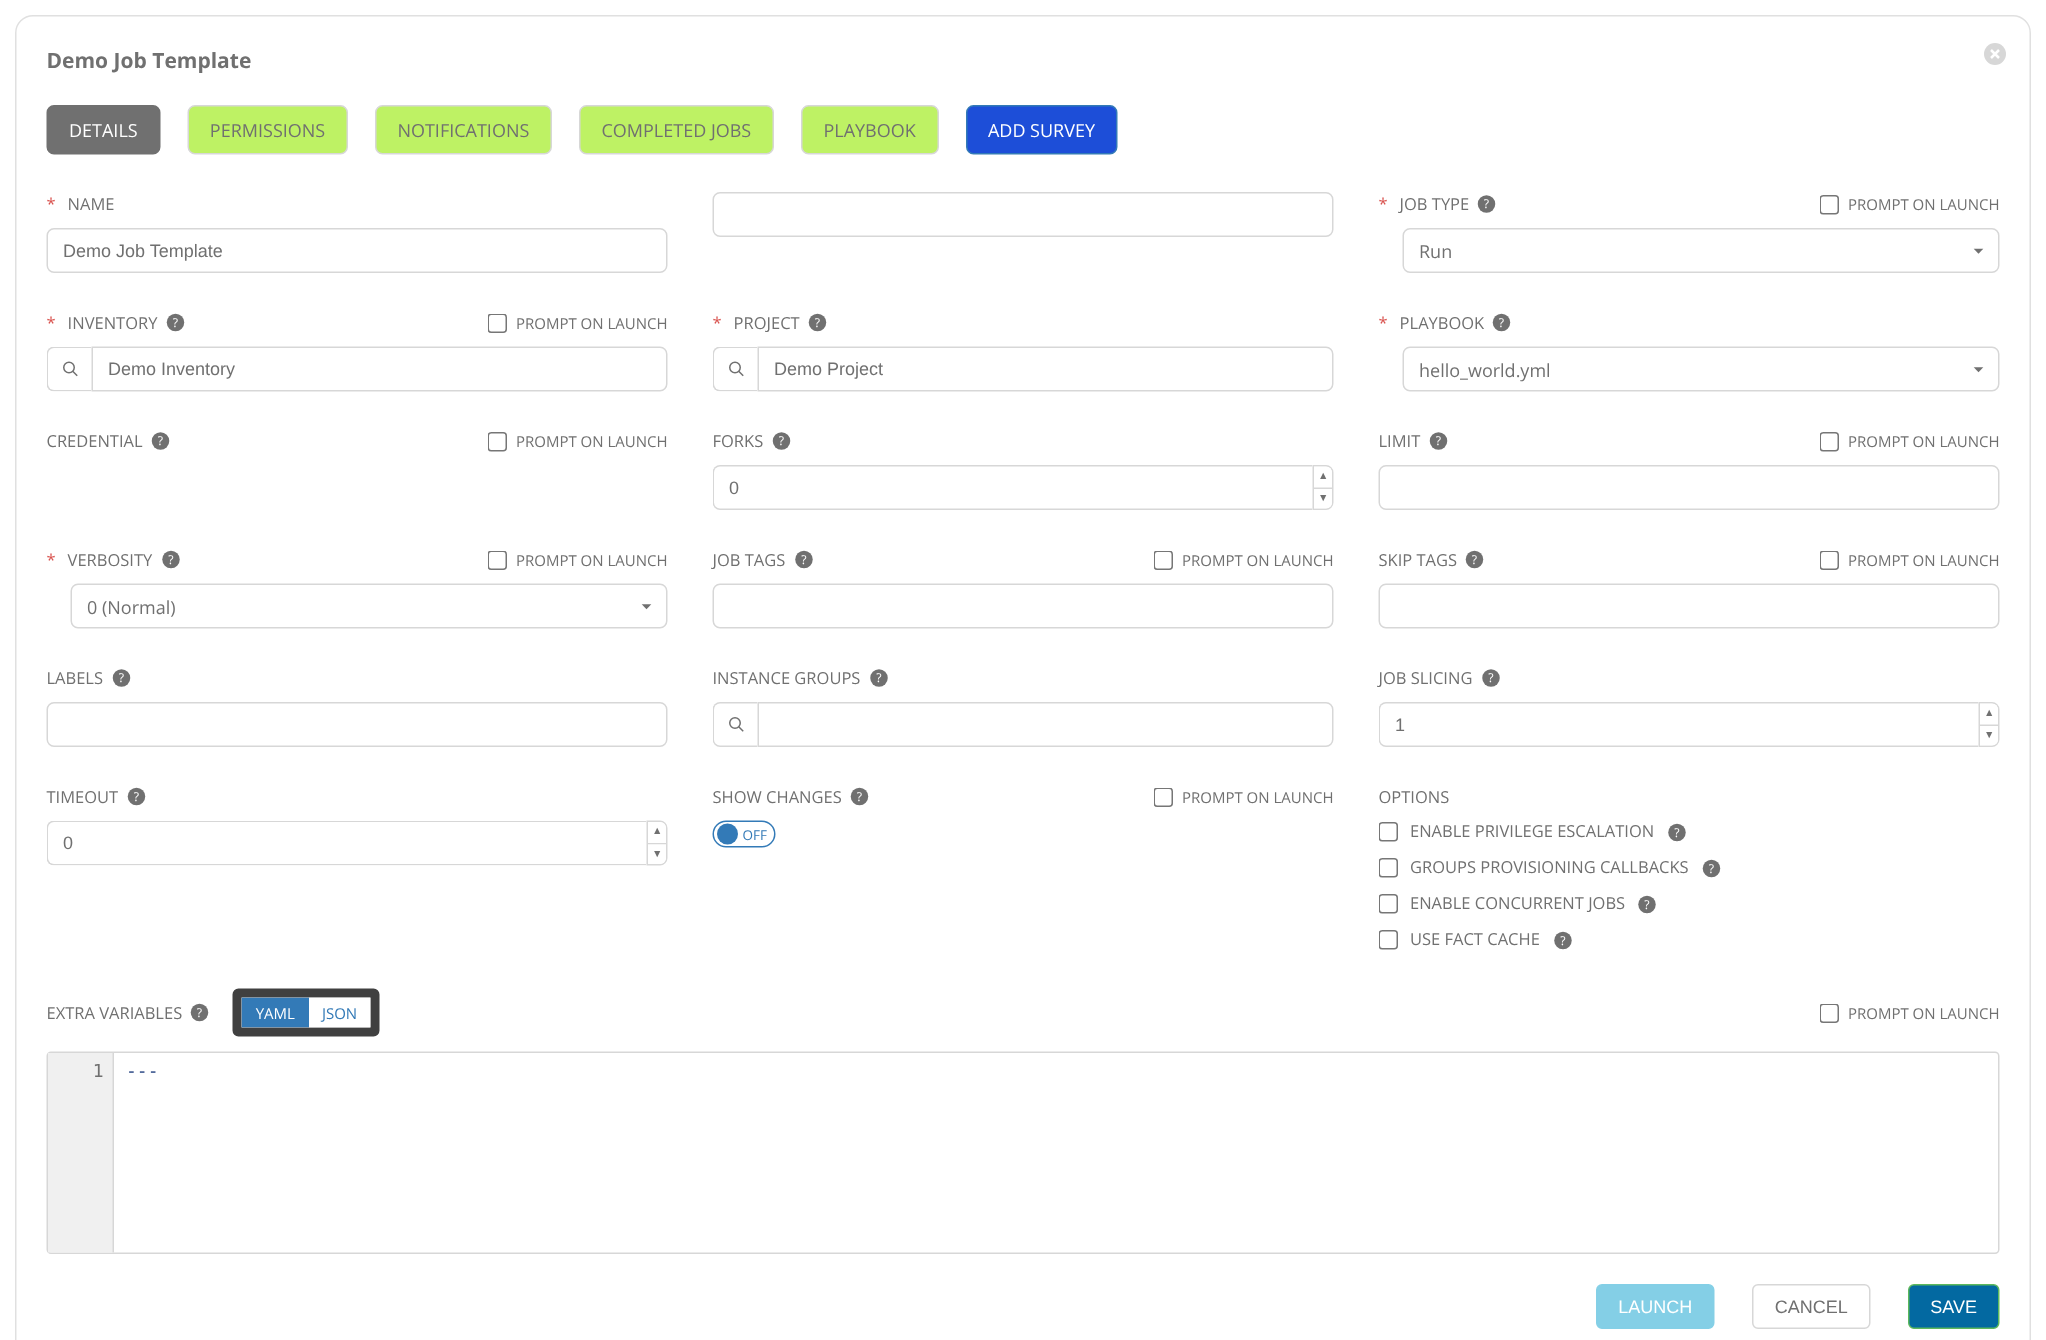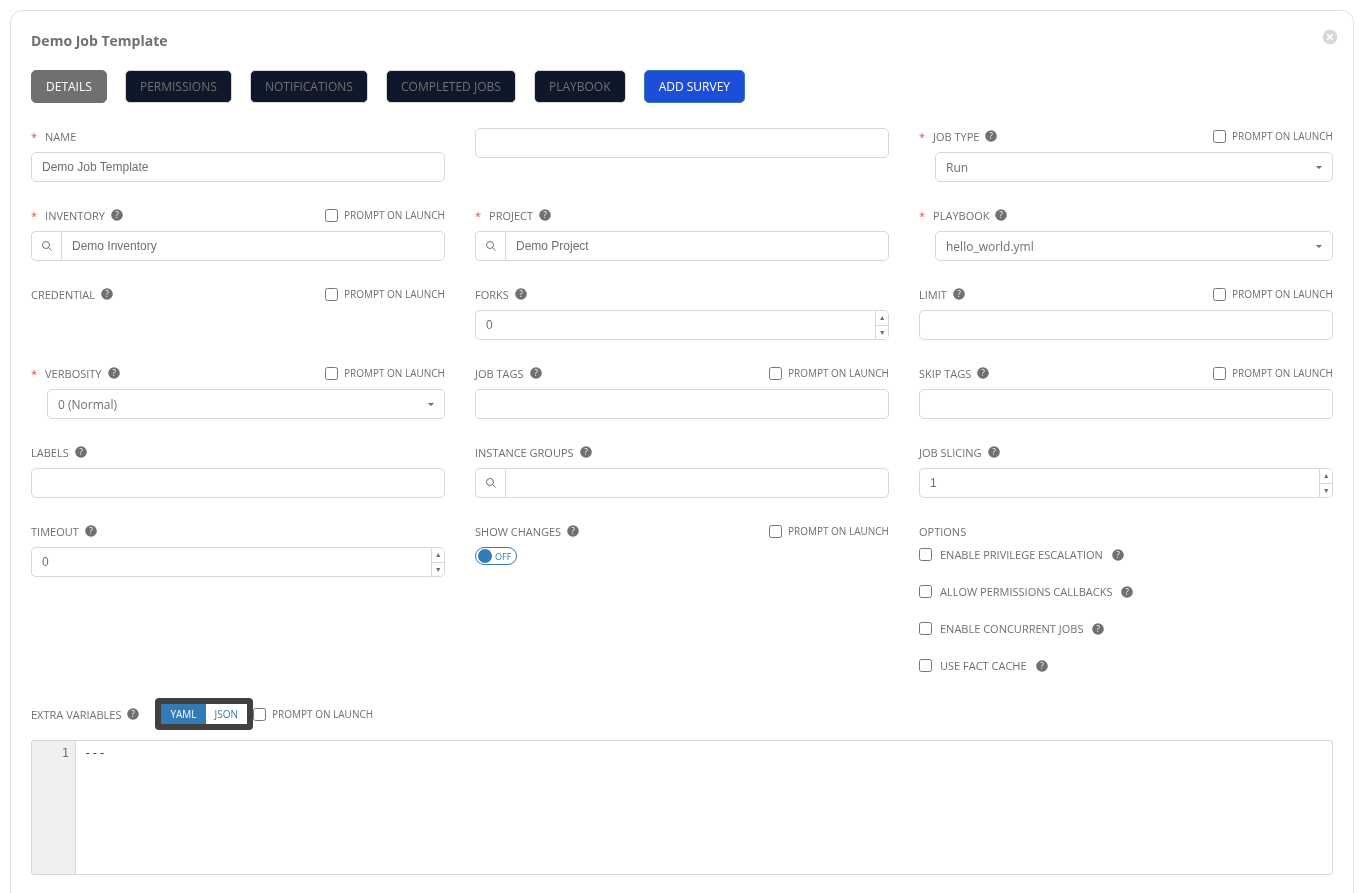--- a/index.html
+++ b/index.html
@@ -2,21 +2,21 @@
 <html><head>
 <meta charset="utf-8">
 <style>
 * { box-sizing: border-box; margin: 0; padding: 0; }
 body { font-family: 'Open Sans', 'Helvetica Neue', Arial, sans-serif; font-size: 12px; color: #707070; background: #fff; padding: 10px; }
 .panel { border: 1px solid #e0e0e0; border-radius: 12px; padding: 20px; position: relative; }
 .panel-title { font-size: 14px; font-weight: 700; color: #707070; margin-bottom: 20px; }
 .close-btn { position: absolute; top: 15px; right: 15px; font-size: 18px; color: #d7d7d7; cursor: pointer; }
 .close-btn svg { width: 16px; height: 16px; fill: #d7d7d7; }
 .tabs { margin-bottom: 25px; }
-.tab { display: inline-block; padding: 7px 14px; border: 1px solid #d7d7d7; border-radius: 5px; margin-right: 15px; font-size: 12px; color: #707070; cursor: pointer; background: #0f172a; }
+.tab { display: inline-block; padding: 7px 14px; border: 1px solid #d7d7d7; border-radius: 5px; margin-right: 15px; font-size: 12px; color: #707070; cursor: pointer; background: #bef264; }
 .tab.active { background: #707070; color: #fff; border-color: #707070; }
 .tab.btn-survey { background: #1d4ed8; color: #fff; border-color: #337ab7; }
 .form-grid { display: grid; grid-template-columns: 1fr 1fr 1fr; gap: 25px 30px; }
 .field { display: flex; flex-direction: column; }
 .field-label-row { display: flex; justify-content: space-between; align-items: center; margin-bottom: 8px; min-height: 16px; }
 .field-label { font-size: 11px; color: #707070; text-transform: uppercase; display: flex; align-items: center; gap: 5px; }
 .req { color: #d9534f; margin-right: 3px; }
 .help { width: 14px; height: 14px; fill: #707070; cursor: pointer; }
 .prompt { display: flex; align-items: center; gap: 6px; font-size: 10px; color: #707070; }
 .prompt input { cursor: pointer; }
@@ -34,34 +34,34 @@
 .tag svg { width: 10px; height: 10px; fill: #fff; }
 .tag-close { cursor: pointer; font-size: 12px; }
 .spinner { display: flex; }
 .spinner .input { border-radius: 5px 0 0 5px; border-right: none; }
 .spinner-btns { display: flex; flex-direction: column; border: 1px solid #d7d7d7; border-radius: 0 5px 5px 0; overflow: hidden; width: 14px; }
 .spinner-btn { flex: 1; background: #fff; border: none; cursor: pointer; display: flex; align-items: center; justify-content: center; font-size: 7px; color: #707070; padding: 0; }
 .spinner-btn:first-child { border-bottom: 1px solid #d7d7d7; }
 .toggle { display: inline-flex; border: 1px solid #337ab7; border-radius: 10px; overflow: hidden; height: 18px; width: 42px; cursor: pointer; align-items: center; }
 .toggle-knob { width: 14px; height: 14px; background: #337ab7; border-radius: 50%; margin-left: 2px; }
 .toggle-label { font-size: 9px; color: #337ab7; margin-left: 3px; }
-.options { display: flex; flex-direction: column; gap: 22px; }
+.options { display: flex; flex-direction: column; gap: 9px; }
 .option { display: flex; align-items: center; gap: 8px; font-size: 11px; color: #707070; }
 .extra-vars-row { grid-column: 1 / -1; }
-.ev-header { display: flex; align-items: center; margin-bottom: 10px; }
+.ev-header { display: flex; align-items: center; justify-content: space-between; margin-bottom: 10px; }
 .ev-left { display: flex; align-items: center; gap: 15px; }
 .ev-label { font-size: 11px; color: #707070; display: flex; align-items: center; gap: 5px; }
 .yaml-toggle { display: inline-flex; border: 6px solid #404040; border-radius: 4px; overflow: hidden; font-size: 10px; }
 .yaml-toggle span { padding: 3px 9px; cursor: pointer; }
 .yaml-toggle .active { background: #337ab7; color: #fff; }
 .yaml-toggle .inactive { color: #337ab7; background: #fff; }
 .code-editor { border: 1px solid #d7d7d7; border-radius: 3px; min-height: 135px; display: flex; font-family: monospace; font-size: 12px; }
 .gutter { width: 44px; background: #f0f0f0; border-right: 1px solid #d7d7d7; text-align: right; padding: 5px 6px; color: #707070; }
 .code-body { flex: 1; padding: 5px 8px; color: #2a4784; }
-.footer-btns { display: flex; justify-content: center; gap: 15px; margin-top: 20px; }
+.footer-btns { display: flex; justify-content: flex-end; gap: 25px; margin-top: 20px; }
 .btn { padding: 7px 14px; border-radius: 4px; font-size: 12px; cursor: pointer; border: 1px solid; }
 .btn-launch { background: #5bc0de; color: #fff; border-color: #5bc0de; opacity: 0.75; }
 .btn-cancel { background: #fff; color: #707070; border-color: #d7d7d7; }
 .btn-save { background: #0369a1; color: #fff; border-color: #5cb85c; }
 </style>
 </head>
 <body>
 
 <div class="panel">
   <div class="panel-title">Demo Job Template</div>
@@ -384,21 +384,21 @@
         <label class="option">
             <input type="checkbox" style="">
             <span>ENABLE PRIVILEGE ESCALATION</span> 
             <svg class="help" viewBox="0 0 24 24">
               <circle cx="12" cy="12" r="10"></circle>
               <text x="12" y="17" text-anchor="middle" fill="#fff" font-size="14">?</text>
             </svg>
           </label>
         <label class="option">
             <input type="checkbox" style="">
-            <span>ALLOW PERMISSIONS CALLBACKS</span> 
+            <span>GROUPS PROVISIONING CALLBACKS</span> 
             <svg class="help" viewBox="0 0 24 24">
               <circle cx="12" cy="12" r="10"></circle>
               <text x="12" y="17" text-anchor="middle" fill="#fff" font-size="14">?</text>
             </svg>
           </label>
         <label class="option">
             <input type="checkbox" style="">
             <span>ENABLE CONCURRENT JOBS</span> 
             <svg class="help" viewBox="0 0 24 24">
               <circle cx="12" cy="12" r="10"></circle>

